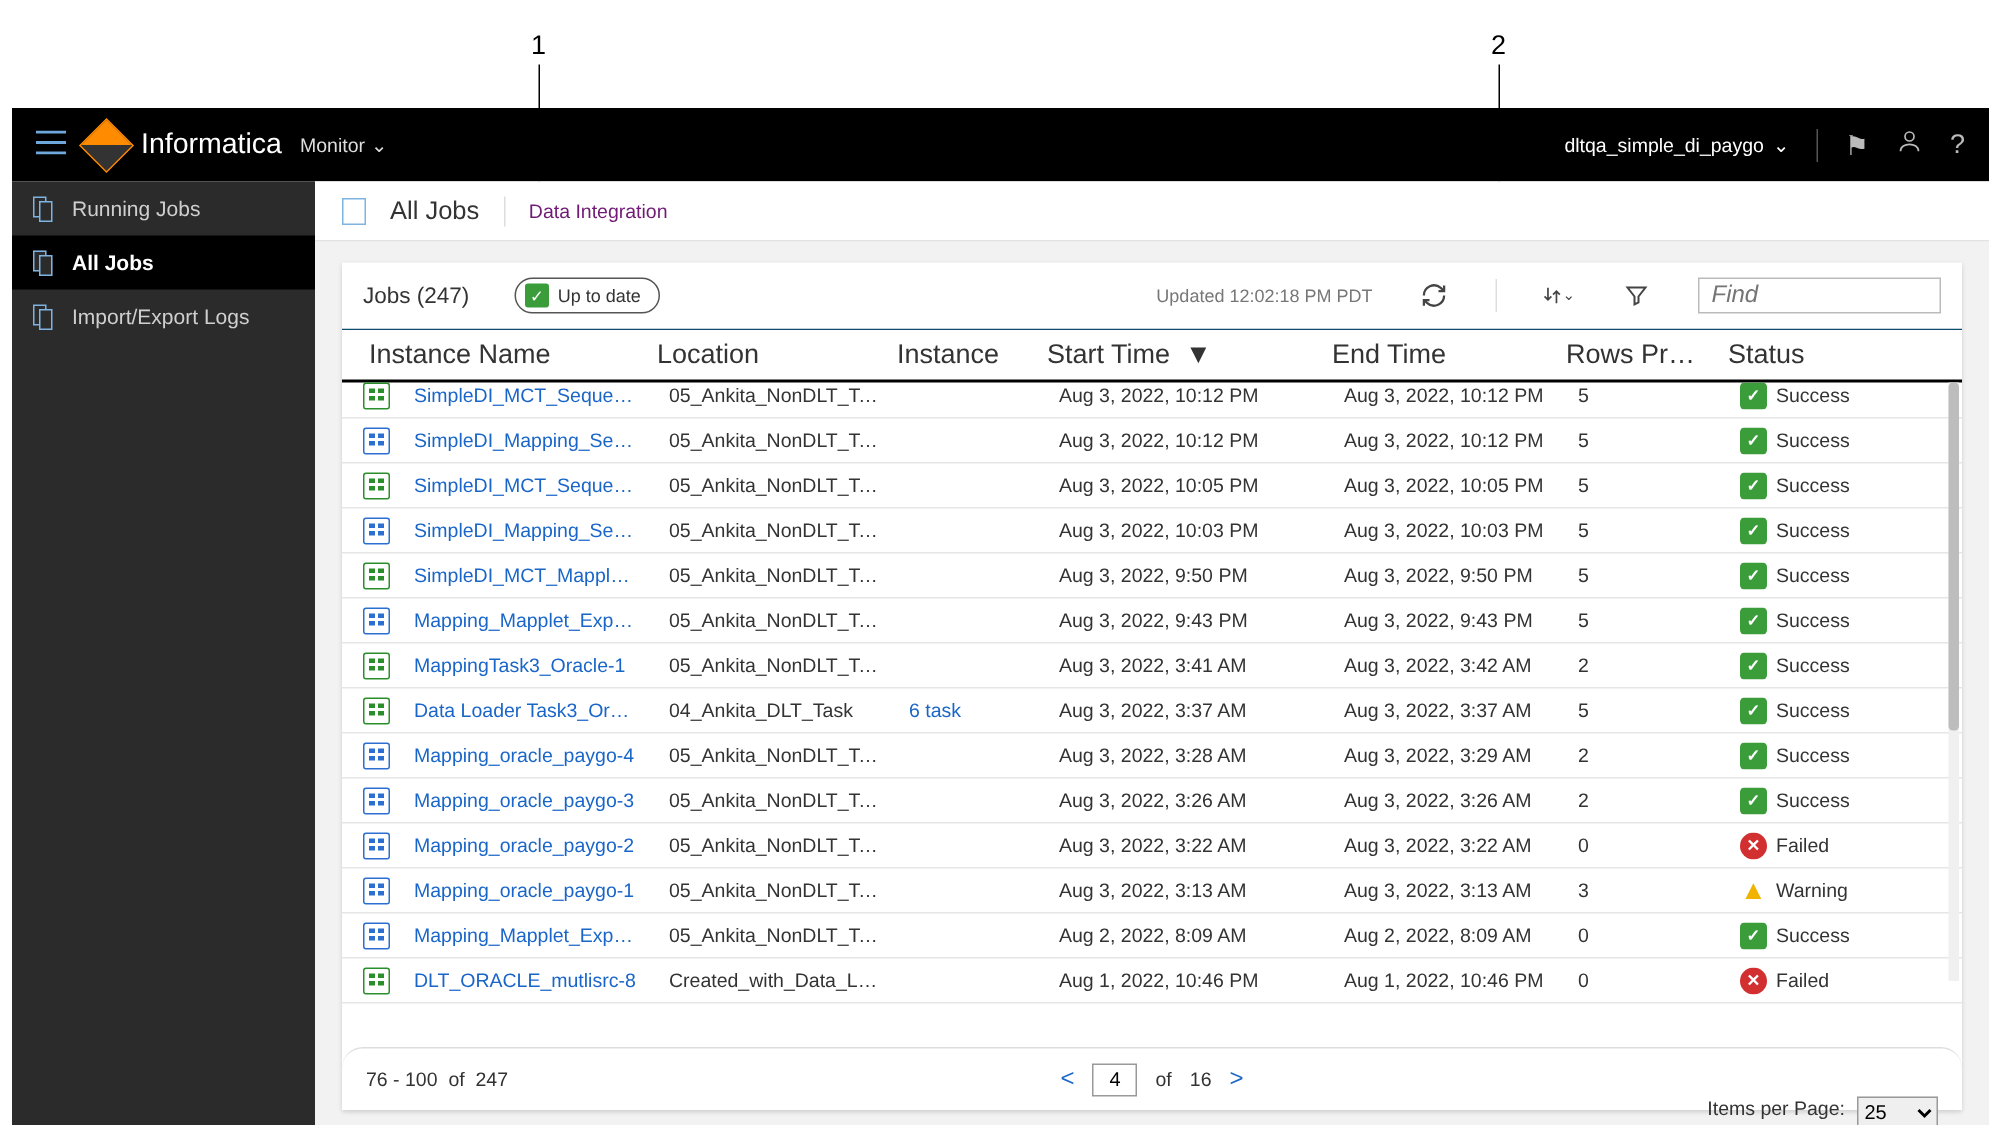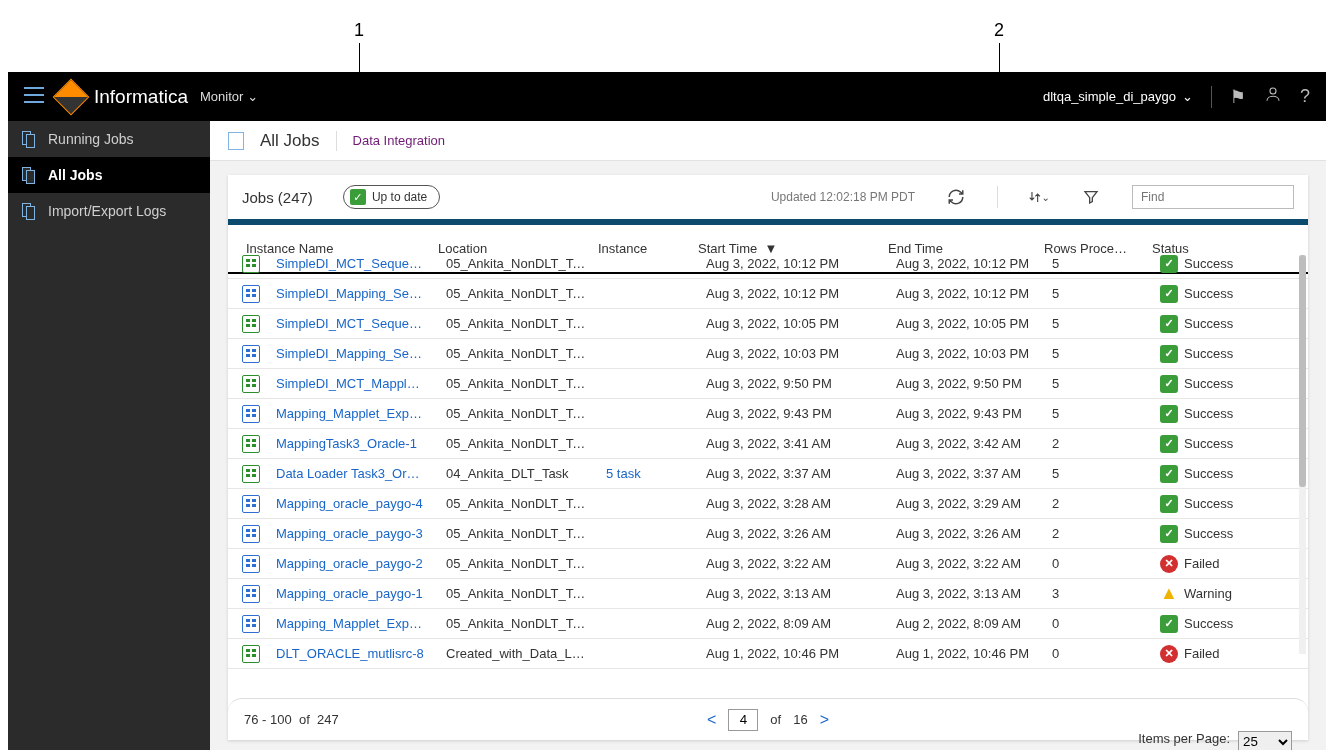--- a/index.html
+++ b/index.html
@@ -34,24 +34,24 @@
 .crumb-sub { font-size: 13px; color: #701a75; }
 
 .panel { position: absolute; top: 54px; left: 18px; right: 18px; bottom: 10px; background: #fff; box-shadow: 0 1px 3px rgba(0,0,0,0.15); display: flex; flex-direction: column; }
 .toolbar { display: flex; align-items: center; padding: 10px 14px; gap: 30px; }
 .jobcount { font-size: 15px; }
 .upd-badge { display: flex; align-items: center; gap: 6px; border: 1px solid #555; border-radius: 14px; padding: 3px 12px 3px 6px; font-size: 12px; }
 .chk { width: 16px; height: 16px; background: #3a9d3a; border-radius: 2px; display:flex; align-items:center; justify-content:center; color:#fff; font-size:11px; }
 .spacer { flex: 1; }
 .upd-time { color: #777; font-size: 12px; }
 .tool-ic { width: 22px; height: 22px; cursor: pointer; display:flex; align-items:center; justify-content:center; font-size:16px; color:#444; }
-.find { width: 162px; height: 24px; border: 1px solid #bbb; padding: 0 8px; font-size: 12px; color: #888; }
+.find { width: 162px; height: 24px; border: 1px solid #bbb; padding: 0 8px; font-size: 16px; font-style: italic; color: #888; }
 
 .grid { flex: 1; overflow: hidden; position: relative; }
-.ghead { display: flex; background: #fff; border-top: 6px solid #0c4a6e; border-bottom: 2px solid #000; font-size: 13px; padding: 16px 0; }
+.ghead { display: flex; background: #fff; border-top: 1px solid #0c4a6e; border-bottom: 2px solid #000; font-size: 18px; padding: 6px 0; }
 .gcol { padding: 0 10px; white-space: nowrap; overflow: hidden; text-overflow: ellipsis; }
 .c-name { width: 200px; padding-left: 18px; }
 .c-loc { width: 160px; }
 .c-sub { width: 100px; }
 .c-start { width: 190px; }
 .c-end { width: 156px; }
 .c-rows { width: 108px; }
 .c-stat { width: 120px; }
 .gbody { position:absolute; top:30px; left:0; right:0; bottom:0; overflow-y:auto; }
 .grow { display: flex; align-items: center; border-bottom: 1px solid #e6e6e6; height: 30px; font-size: 13px; }
@@ -274,21 +274,21 @@
             <div class="gcol c-rows">2</div>
             <div class="gcol c-stat stat-badge">
               <div class="sb-ic ok">✓</div>
               <span>Success</span>
             </div>
           </div>
           <div class="grow">
             <div class="row-icon green"></div>
             <div class="gcol link" style="width:170px">Data Loader Task3_Oracle-1</div>
             <div class="gcol c-loc">04_Ankita_DLT_Task</div>
-            <div class="gcol c-sub link">5 task</div>
+            <div class="gcol c-sub link">6 task</div>
             <div class="gcol c-start">Aug 3, 2022, 3:37 AM</div>
             <div class="gcol c-end">Aug 3, 2022, 3:37 AM</div>
             <div class="gcol c-rows">5</div>
             <div class="gcol c-stat stat-badge">
               <div class="sb-ic ok">✓</div>
               <span>Success</span>
             </div>
           </div>
           <div class="grow">
             <div class="row-icon blue"></div>

